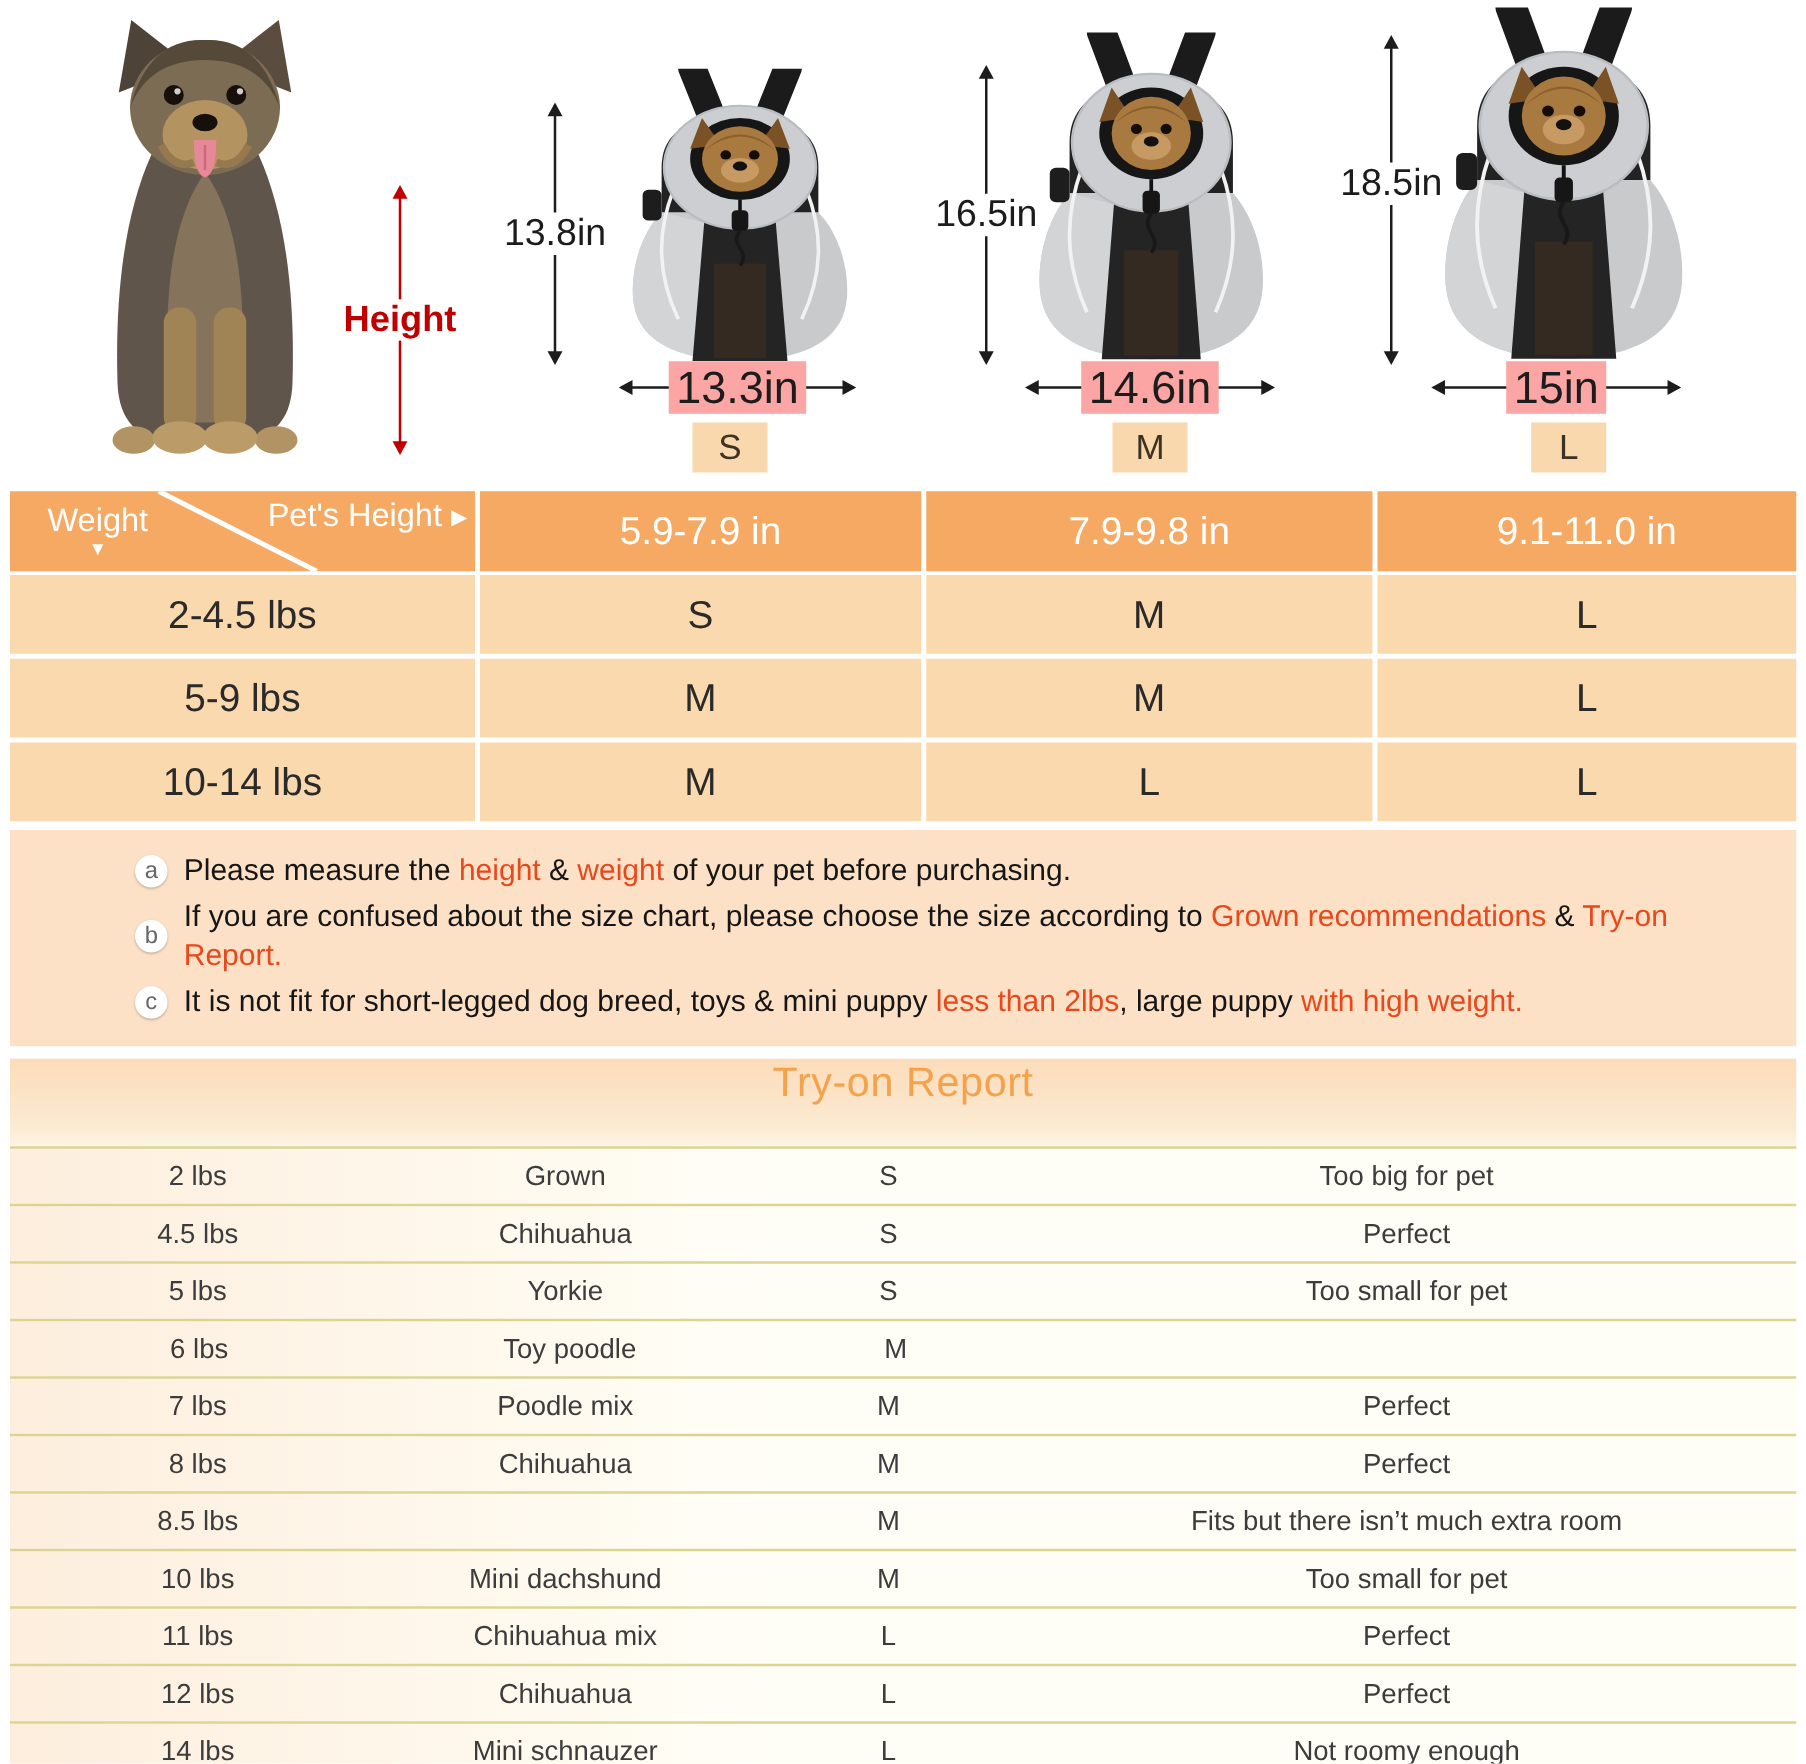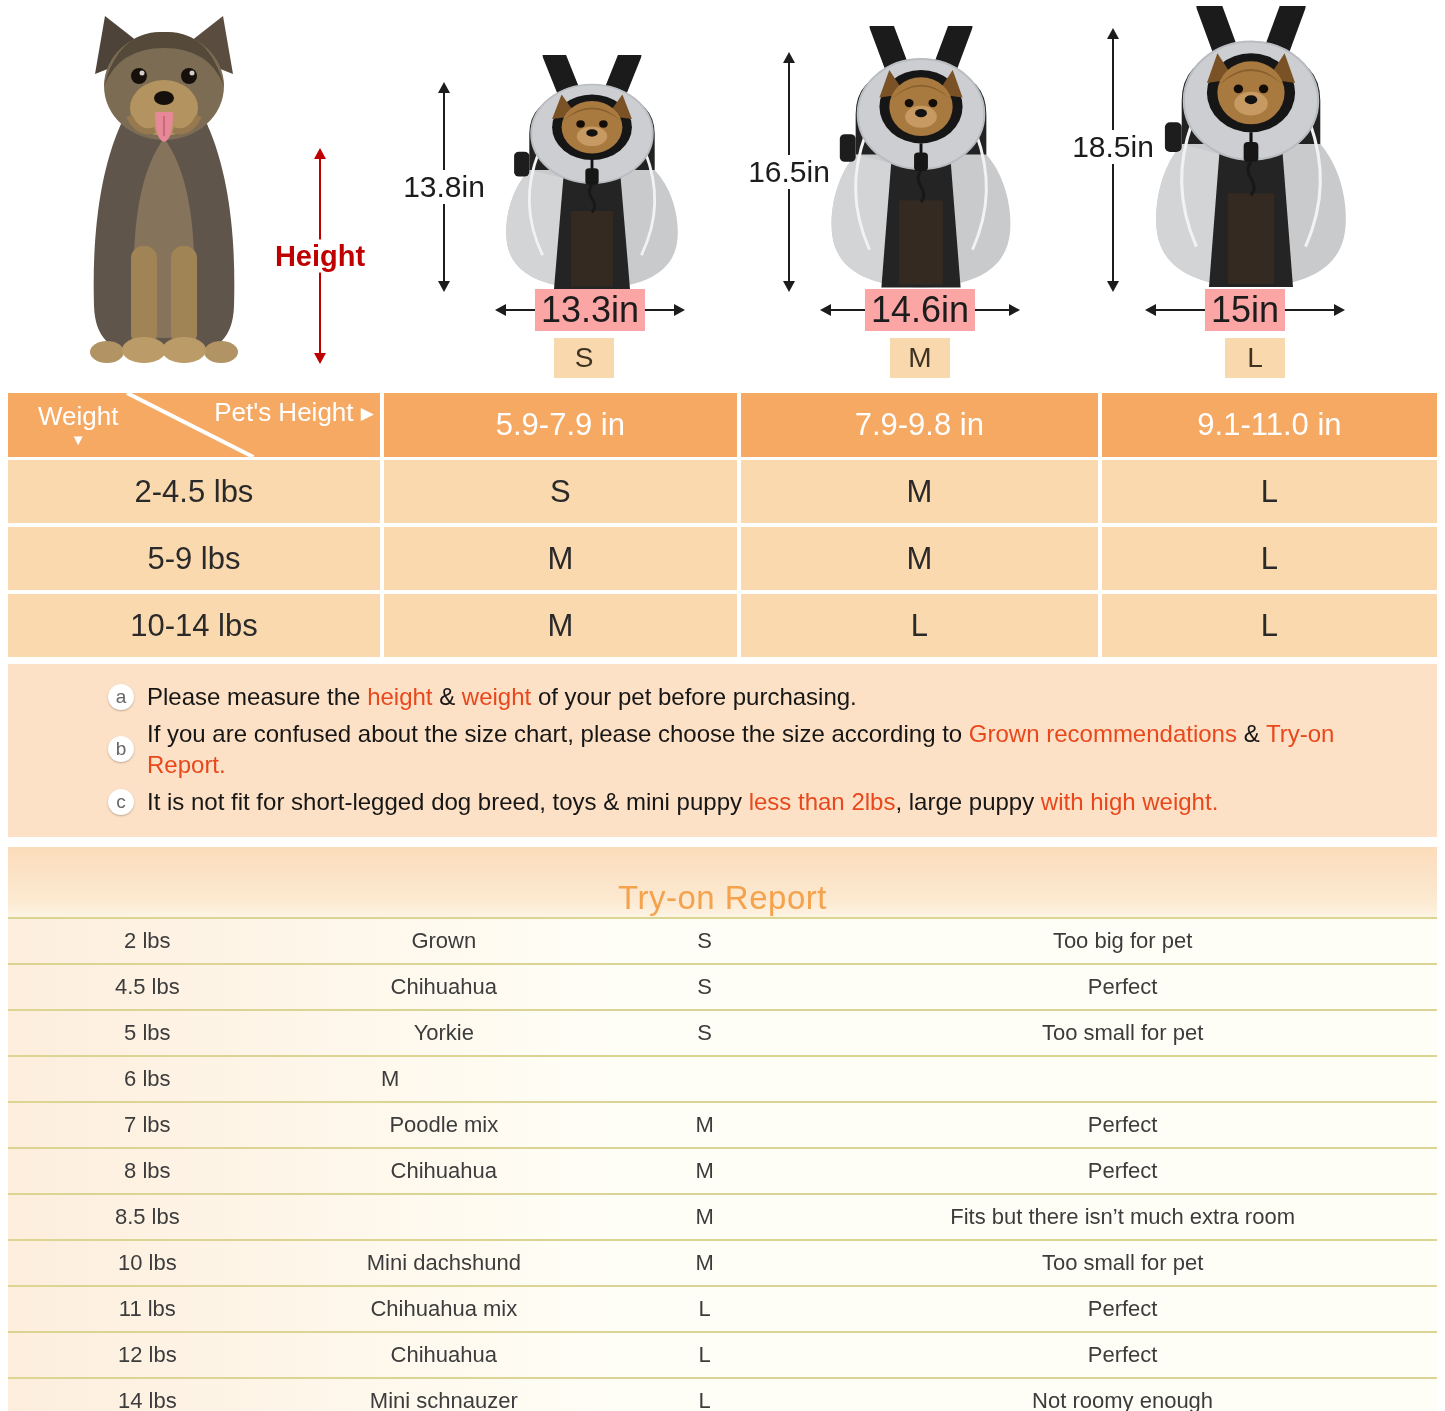--- a/index.html
+++ b/index.html
@@ -50,28 +50,28 @@
   
   .notes{margin:7px 8px 0;background:var(--notes_bg,#fde1c6);padding:12px 30px 14px 100px;box-sizing:border-box;}
   .note{display:flex;align-items:center;gap:13px;margin:5px 0;}
   .note .bullet{flex:none;width:26px;height:26px;border-radius:50%;background:#fff;color:#666;
                 display:flex;align-items:center;justify-content:center;font-size:19px;
                 box-shadow:0 1px 2px rgba(0,0,0,.25);}
   .note .txt{font-size:24px;line-height:1.32;color:#161616;}
   .note .txt .red{color:var(--accent_red,#e8481c);}
 
   
-  .tryon-banner{margin:10px 8px 0;height:70px;display:flex;align-items:flex-end;justify-content:center;
+  .tryon-banner{margin:10px 8px 0;height:70px;display:flex;align-items:flex-start;justify-content:center;
                 background:linear-gradient(180deg,#fbdcba 0%,#fcead2 78%,#fdf4e4 100%);}
   .tryon-title{font-size:33px;color:var(--tryon_title,#f4a24c);letter-spacing:.5px;}
   .tryon-rows{margin:0 8px;border-bottom:2px solid var(--tryon_separator,#dcd492);}
   .trow{display:flex;align-items:center;height:44px;border-top:2px solid var(--tryon_separator,#dcd492);
         background:linear-gradient(90deg,#fdeedd 0%,#fffef6 42%,#fffef6 100%);}
   .trow .c{font-size:22px;color:#3c3c3c;text-align:center;}
-  .trow .c1{width:19.5%;}
+  .trow .c1{width:19.5%;margin-left:12px;}
   .trow .c2{width:22%;}
   .trow .c3{width:14.5%;}
   .trow .c4{width:44%;}
 </style>
 </head>
 <body>
 
 <svg width="0" height="0" style="position:absolute" aria-hidden="true">
   <defs>
     <g id="bp">
@@ -246,20 +246,21 @@
         <div class="c c4">Perfect</div>
       </div>
       <div class="trow">
         <div class="c c1">5 lbs</div>
         <div class="c c2">Yorkie</div>
         <div class="c c3">S</div>
         <div class="c c4">Too small for pet</div>
       </div>
       <div class="trow">
         <div class="c c1">6 lbs</div>
+        <div class="c c2">Toy poodle</div>
         <div class="c c3">M</div>
       </div>
       <div class="trow">
         <div class="c c1">7 lbs</div>
         <div class="c c2">Poodle mix</div>
         <div class="c c3">M</div>
         <div class="c c4">Perfect</div>
       </div>
       <div class="trow">
         <div class="c c1">8 lbs</div>

